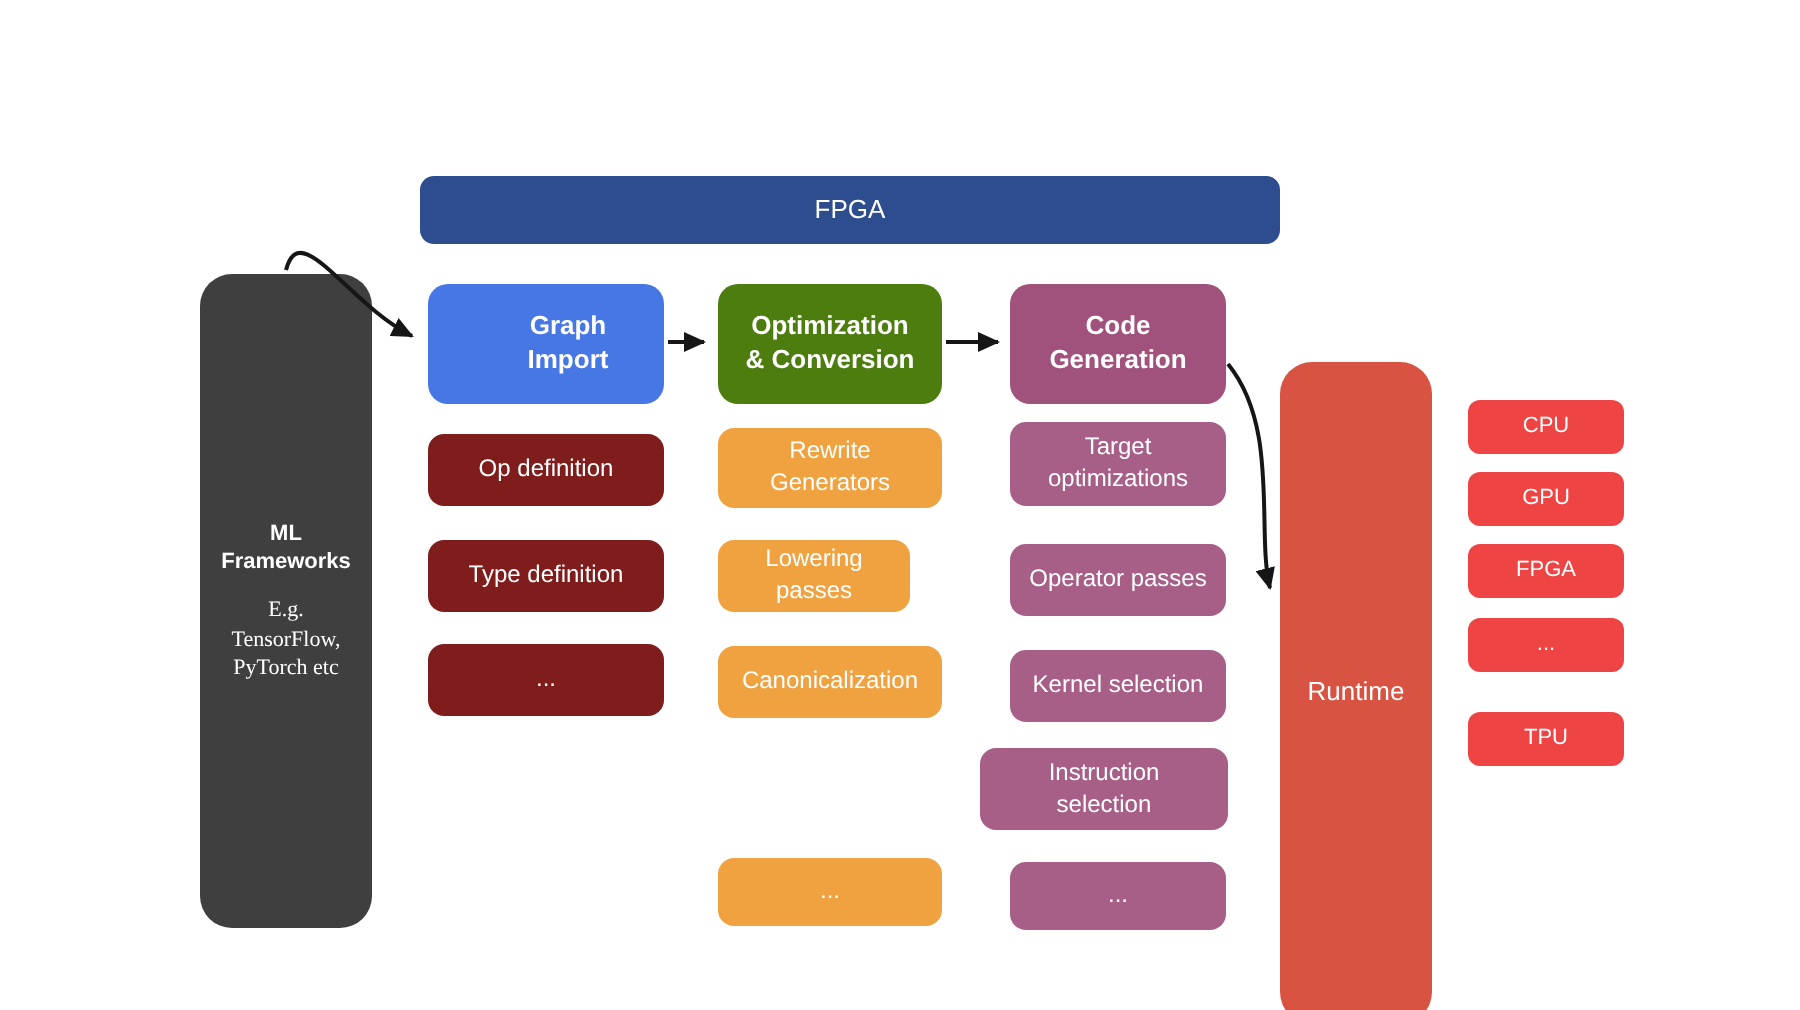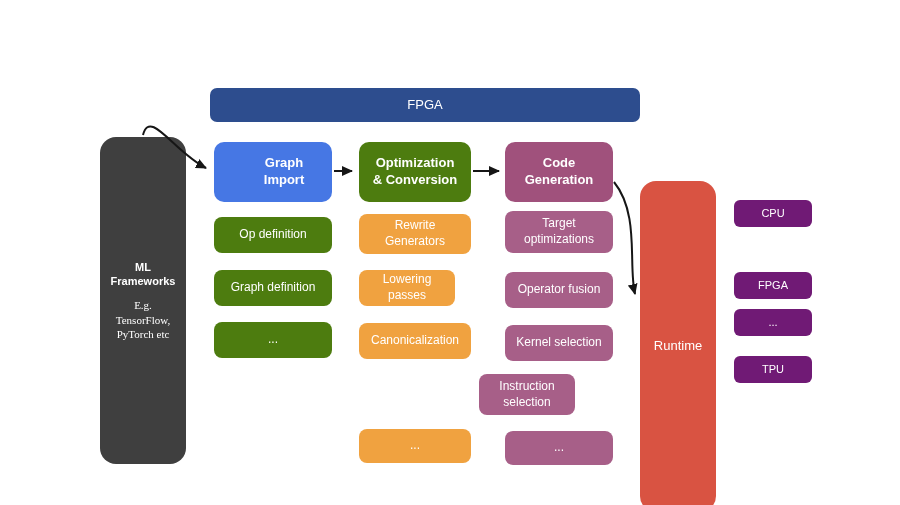--- a/index.html
+++ b/index.html
@@ -40,34 +40,34 @@
   .ml-title { font-weight: bold; margin-bottom: 10px; width: 72px; }
   .ml-sub { width: 72px; font-size: 11px; font-family: Liberation Serif, serif; }
   .col-header {
     height: 60px; border-radius: 10px;
     font-weight: bold; font-size: 13px;
   }
   .col-item {
     border-radius: 8px; font-size: 12px; padding: 2px 4px;
   }
   .blue-h   { background: #4677e4; padding-left: 22px; }
-  .blue-i   { background: #4d7c0f; }
+  .blue-i   { background: #7f1d1d; }
   .orange-h { background: #4d7c0f; }
   .orange-i { background: #f0a240; }
   .purple-h { background: #a0517c; }
   .purple-i { background: #a75f88; }
   .runtime {
     left: 640px; top: 137px; width: 76px; height: 331px;
     background: #d95342; border-radius: 16px;
     font-size: 13px;
     margin-top: 44px;
   }
   .hw {
     left: 734px; width: 78px; height: 27px;
-    background: #701a75; border-radius: 6px;
+    background: #ef4444; border-radius: 6px;
     font-size: 11px;
   }
   .arrows {
     position: absolute; left: 0; top: 0;
     width: 900px; height: 505px;
     pointer-events: none;
   }
 </style>
 </head>
 <body>
@@ -79,46 +79,47 @@
   </div>
 
   <div class="box ml-frameworks">
     <div class="ml-title">ML Frameworks</div>
     <div class="ml-sub">E.g. TensorFlow, PyTorch etc</div>
   </div>
 
   <div class="box col-header blue-h" style="left:214px; top:142px; width:118px;">Graph
 Import</div>
   <div class="box col-item blue-i" style="left:214px; top:217px; width:118px; height:36px;">Op definition</div>
-  <div class="box col-item blue-i" style="left:214px; top:270px; width:118px; height:36px;">Graph definition</div>
+  <div class="box col-item blue-i" style="left:214px; top:270px; width:118px; height:36px;">Type definition</div>
   <div class="box col-item blue-i" style="left:214px; top:322px; width:118px; height:36px;">...</div>
 
   <div class="box col-header orange-h" style="left:359px; top:142px; width:112px;">Optimization
 &amp; Conversion</div>
   <div class="box col-item orange-i" style="left:359px; top:214px; width:112px; height:40px;">Rewrite
 Generators</div>
   <div class="box col-item orange-i" style="left:359px; top:270px; width:96px; height:36px;">Lowering passes</div>
   <div class="box col-item orange-i" style="left:359px; top:323px; width:112px; height:36px;">Canonicalization</div>
   <div class="box col-item orange-i" style="left:359px; top:429px; width:112px; height:34px;">...</div>
 
   <div class="box col-header purple-h" style="left:505px; top:142px; width:108px;">Code
 Generation</div>
   <div class="box col-item purple-i" style="left:505px; top:211px; width:108px; height:42px;">Target
 optimizations</div>
-  <div class="box col-item purple-i" style="left:505px; top:272px; width:108px; height:36px;">Operator fusion</div>
+  <div class="box col-item purple-i" style="left:505px; top:272px; width:108px; height:36px;">Operator passes</div>
   <div class="box col-item purple-i" style="left:505px; top:325px; width:108px; height:36px;">Kernel selection</div>
-  <div class="box col-item purple-i" style="left:479px; top:374px; width:96px; height:41px;">Instruction
+  <div class="box col-item purple-i" style="left:490px; top:374px; width:124px; height:41px;">Instruction
 selection</div>
   <div class="box col-item purple-i" style="left:505px; top:431px; width:108px; height:34px;">...</div>
 
   <div class="box runtime">
     <span>Runtime</span>
   </div>
 
   <div class="box hw" style="top:200px;">CPU</div>
+  <div class="box hw" style="top:236px;">GPU</div>
   <div class="box hw" style="top:272px;">FPGA</div>
   <div class="box hw" style="top:309px;">...</div>
   <div class="box hw" style="top:356px;">TPU</div>
 
   <svg class="arrows" viewBox="0 0 900 505">
     <defs>
       <marker id="ah" markerWidth="12" markerHeight="10" refX="10" refY="5" orient="auto" markerUnits="userSpaceOnUse">
         <path d="M0,0 L11,5 L0,10 Z" fill="#161616"></path>
       </marker>
     </defs>

